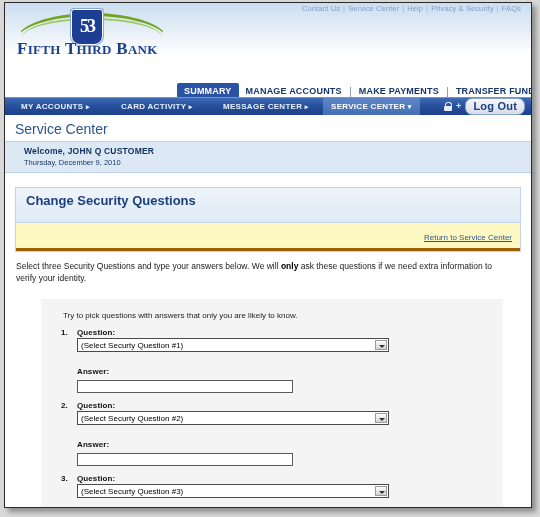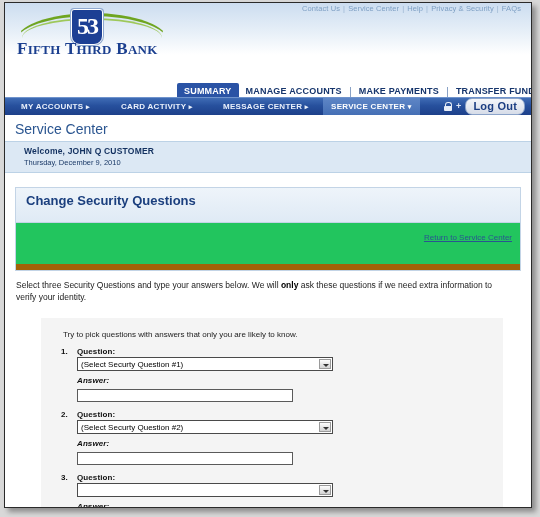--- a/index.html
+++ b/index.html
@@ -72,21 +72,21 @@
     border-radius: 3px 3px 9px 9px;
     box-shadow: 0 0 0 1px #8fa9cf;
   }
   .shield .mark {
     position: absolute;
     left: 4px; top: 5px;
     width: 22px; height: 23px;
     color: #ffffff;
     font-family: "Liberation Serif", serif;
     font-weight: bold;
-    font-size: 24px;
+    font-size: 18px;
     line-height: 23px;
     text-align: center;
     letter-spacing: -2px;
   }
   .brand-name {
     position: absolute;
     left: 6px; top: 30px;
     font-family: "Liberation Serif", serif;
     font-weight: bold;
     font-size: 17px;
@@ -231,24 +231,24 @@
   }
   .panel-head {
     background: linear-gradient(to bottom, #eef4fa 0%, #dfeaf5 100%);
     border-bottom: 1px solid #c3d4e6;
     padding: 5px 8px 14px 10px;
     font-size: 13px;
     font-weight: bold;
     color: #1b3f7e;
   }
   .panel-subbar {
-    background: #22c55e;
-    border-bottom: 6px solid #a16207;
+    background: #fef9c3;
+    border-bottom: 3px solid #a16207;
     text-align: right;
-    padding: 3px 8px 20px 0;
+    padding: 3px 8px 4px 0;
   }
   .panel-subbar a {
     font-size: 8px;
     color: #2a5590;
     text-decoration: underline;
   }
   .intro-text {
     padding: 8px 9px 2px 1px;
     font-size: 8.5px;
     color: #222222;
@@ -276,21 +276,21 @@
   }
   .flabel {
     font-size: 8px;
     font-weight: bold;
     color: #111111;
     margin-bottom: 1px;
     letter-spacing: .1px;
   }
   .select-wrap {
     position: relative;
-    width: 256px; height: 14px;
+    width: 312px; height: 14px;
     background: #ffffff;
     border: 1px solid #4a4a4a;
     box-sizing: border-box;
     padding-left: 16px;
   }
   .select-wrap .sel-text {
     position: absolute;
     left: 3px; top: 1px;
     font-size: 8px;
     color: #000000;
@@ -305,21 +305,21 @@
     box-sizing: border-box;
   }
   .select-wrap .sel-arrow::after {
     content: "";
     position: absolute;
     left: 3px; top: 4px;
     border-left: 3px solid transparent;
     border-right: 3px solid transparent;
     border-top: 3px solid #333333;
   }
-  .answer-label { margin-top: 5px; font-style: italic; }
+  .answer-label { margin-top: 15px; }
   .answer-input {
     width: 216px; height: 13px;
     background: #ffffff;
     border: 1px solid #5a5a5a;
     box-sizing: border-box;
   }
 
   .button-row {
     text-align: center;
     padding: 16px 0 4px 0;
@@ -419,20 +419,21 @@
           <span class="sel-arrow"></span>
         </div>
         <div class="flabel answer-label">Answer:</div>
         <input class="answer-input" type="text" value="" style="">
       </div>
 
       <div class="qblock">
         <span class="qnum">3.</span>
         <div class="flabel">Question:</div>
         <div class="select-wrap">
+          <span class="sel-text">(Select Securty Question #3)</span>
           <span class="sel-arrow"></span>
         </div>
         <div class="flabel answer-label">Answer:</div>
         <input class="answer-input" type="text" value="" style="">
       </div>
 
       <div class="button-row">
         <span class="gbtn">CANCEL</span>
         <span class="gbtn">NEXT</span>
       </div>

